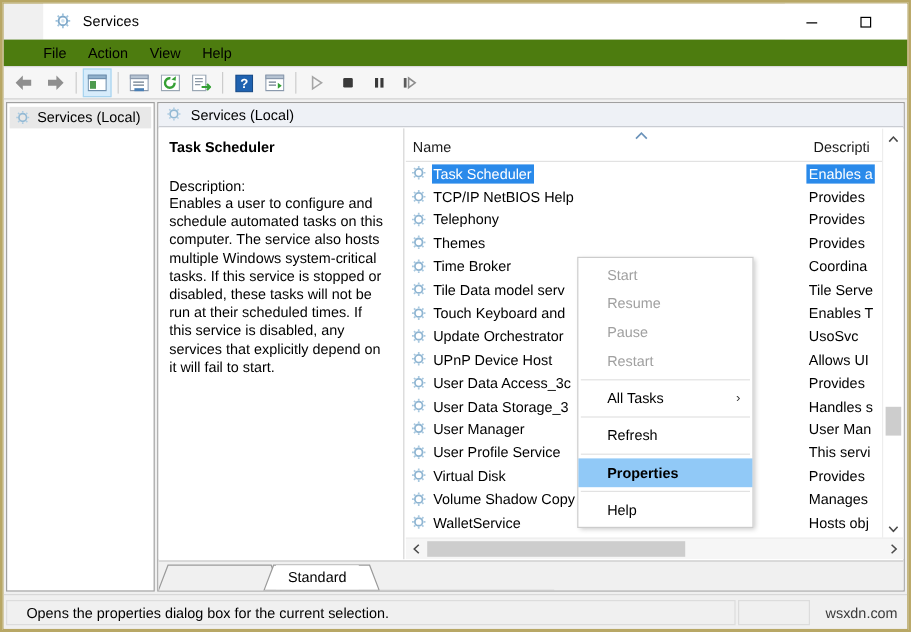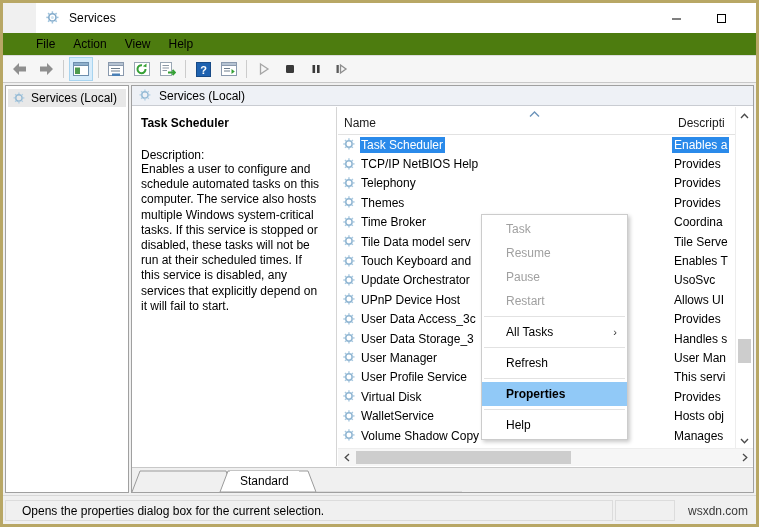--- a/index.html
+++ b/index.html
@@ -868,39 +868,39 @@
                     <line x1="7.4" y1="1.4" x2="7.4" y2="3.1"></line>
                     <line x1="7.4" y1="11.7" x2="7.4" y2="13.4"></line>
                     <line x1="1.4" y1="7.4" x2="3.1" y2="7.4"></line>
                     <line x1="11.7" y1="7.4" x2="13.4" y2="7.4"></line>
                     <line x1="3.2" y1="3.2" x2="4.5" y2="4.5"></line>
                     <line x1="10.3" y1="10.3" x2="11.6" y2="11.6"></line>
                     <line x1="11.6" y1="3.2" x2="10.3" y2="4.5"></line>
                     <line x1="4.5" y1="10.3" x2="3.2" y2="11.6"></line>
                   </g>
                 </svg></span>
+              <span class="row-name">Volume Shadow Copy</span>
+              <span class="row-desc">Manages</span>
+            </div>
+            <div class="row">
+              <span class="ico"><svg width="15" height="15" viewBox="0 0 16 16">
+                  <circle cx="7.4" cy="7.4" r="3.4" fill="none" stroke="#8fb5d2" stroke-width="1.6"></circle>
+                  <g stroke="#a9c9e0" stroke-width="1.5">
+                    <line x1="7.4" y1="1.4" x2="7.4" y2="3.1"></line>
+                    <line x1="7.4" y1="11.7" x2="7.4" y2="13.4"></line>
+                    <line x1="1.4" y1="7.4" x2="3.1" y2="7.4"></line>
+                    <line x1="11.7" y1="7.4" x2="13.4" y2="7.4"></line>
+                    <line x1="3.2" y1="3.2" x2="4.5" y2="4.5"></line>
+                    <line x1="10.3" y1="10.3" x2="11.6" y2="11.6"></line>
+                    <line x1="11.6" y1="3.2" x2="10.3" y2="4.5"></line>
+                    <line x1="4.5" y1="10.3" x2="3.2" y2="11.6"></line>
+                  </g>
+                </svg></span>
               <span class="row-name">WalletService</span>
               <span class="row-desc">Hosts obj</span>
-            </div>
-            <div class="row">
-              <span class="ico"><svg width="15" height="15" viewBox="0 0 16 16">
-                  <circle cx="7.4" cy="7.4" r="3.4" fill="none" stroke="#8fb5d2" stroke-width="1.6"></circle>
-                  <g stroke="#a9c9e0" stroke-width="1.5">
-                    <line x1="7.4" y1="1.4" x2="7.4" y2="3.1"></line>
-                    <line x1="7.4" y1="11.7" x2="7.4" y2="13.4"></line>
-                    <line x1="1.4" y1="7.4" x2="3.1" y2="7.4"></line>
-                    <line x1="11.7" y1="7.4" x2="13.4" y2="7.4"></line>
-                    <line x1="3.2" y1="3.2" x2="4.5" y2="4.5"></line>
-                    <line x1="10.3" y1="10.3" x2="11.6" y2="11.6"></line>
-                    <line x1="11.6" y1="3.2" x2="10.3" y2="4.5"></line>
-                    <line x1="4.5" y1="10.3" x2="3.2" y2="11.6"></line>
-                  </g>
-                </svg></span>
-              <span class="row-name">Volume Shadow Copy</span>
-              <span class="row-desc">Manages</span>
             </div>
             <div class="row">
               <span class="ico"><svg width="15" height="15" viewBox="0 0 16 16">
                   <circle cx="7.4" cy="7.4" r="3.4" fill="none" stroke="#8fb5d2" stroke-width="1.6"></circle>
                   <g stroke="#a9c9e0" stroke-width="1.5">
                     <line x1="7.4" y1="1.4" x2="7.4" y2="3.1"></line>
                     <line x1="7.4" y1="11.7" x2="7.4" y2="13.4"></line>
                     <line x1="1.4" y1="7.4" x2="3.1" y2="7.4"></line>
                     <line x1="11.7" y1="7.4" x2="13.4" y2="7.4"></line>
                     <line x1="3.2" y1="3.2" x2="4.5" y2="4.5"></line>
@@ -955,21 +955,21 @@
         </div>
         <div class="tab tab-std active">
           <span>Standard</span>
         </div>
       </div>
 
     </div>
 
     <div class="ctx-menu" id="ctx-menu">
         <div class="ctx-item disabled">
-          <span>Task</span>
+          <span>Start</span>
         </div>
         <div class="ctx-item disabled">
           <span>Resume</span>
         </div>
         <div class="ctx-item disabled">
           <span>Pause</span>
         </div>
         <div class="ctx-item disabled">
           <span>Restart</span>
         </div>

